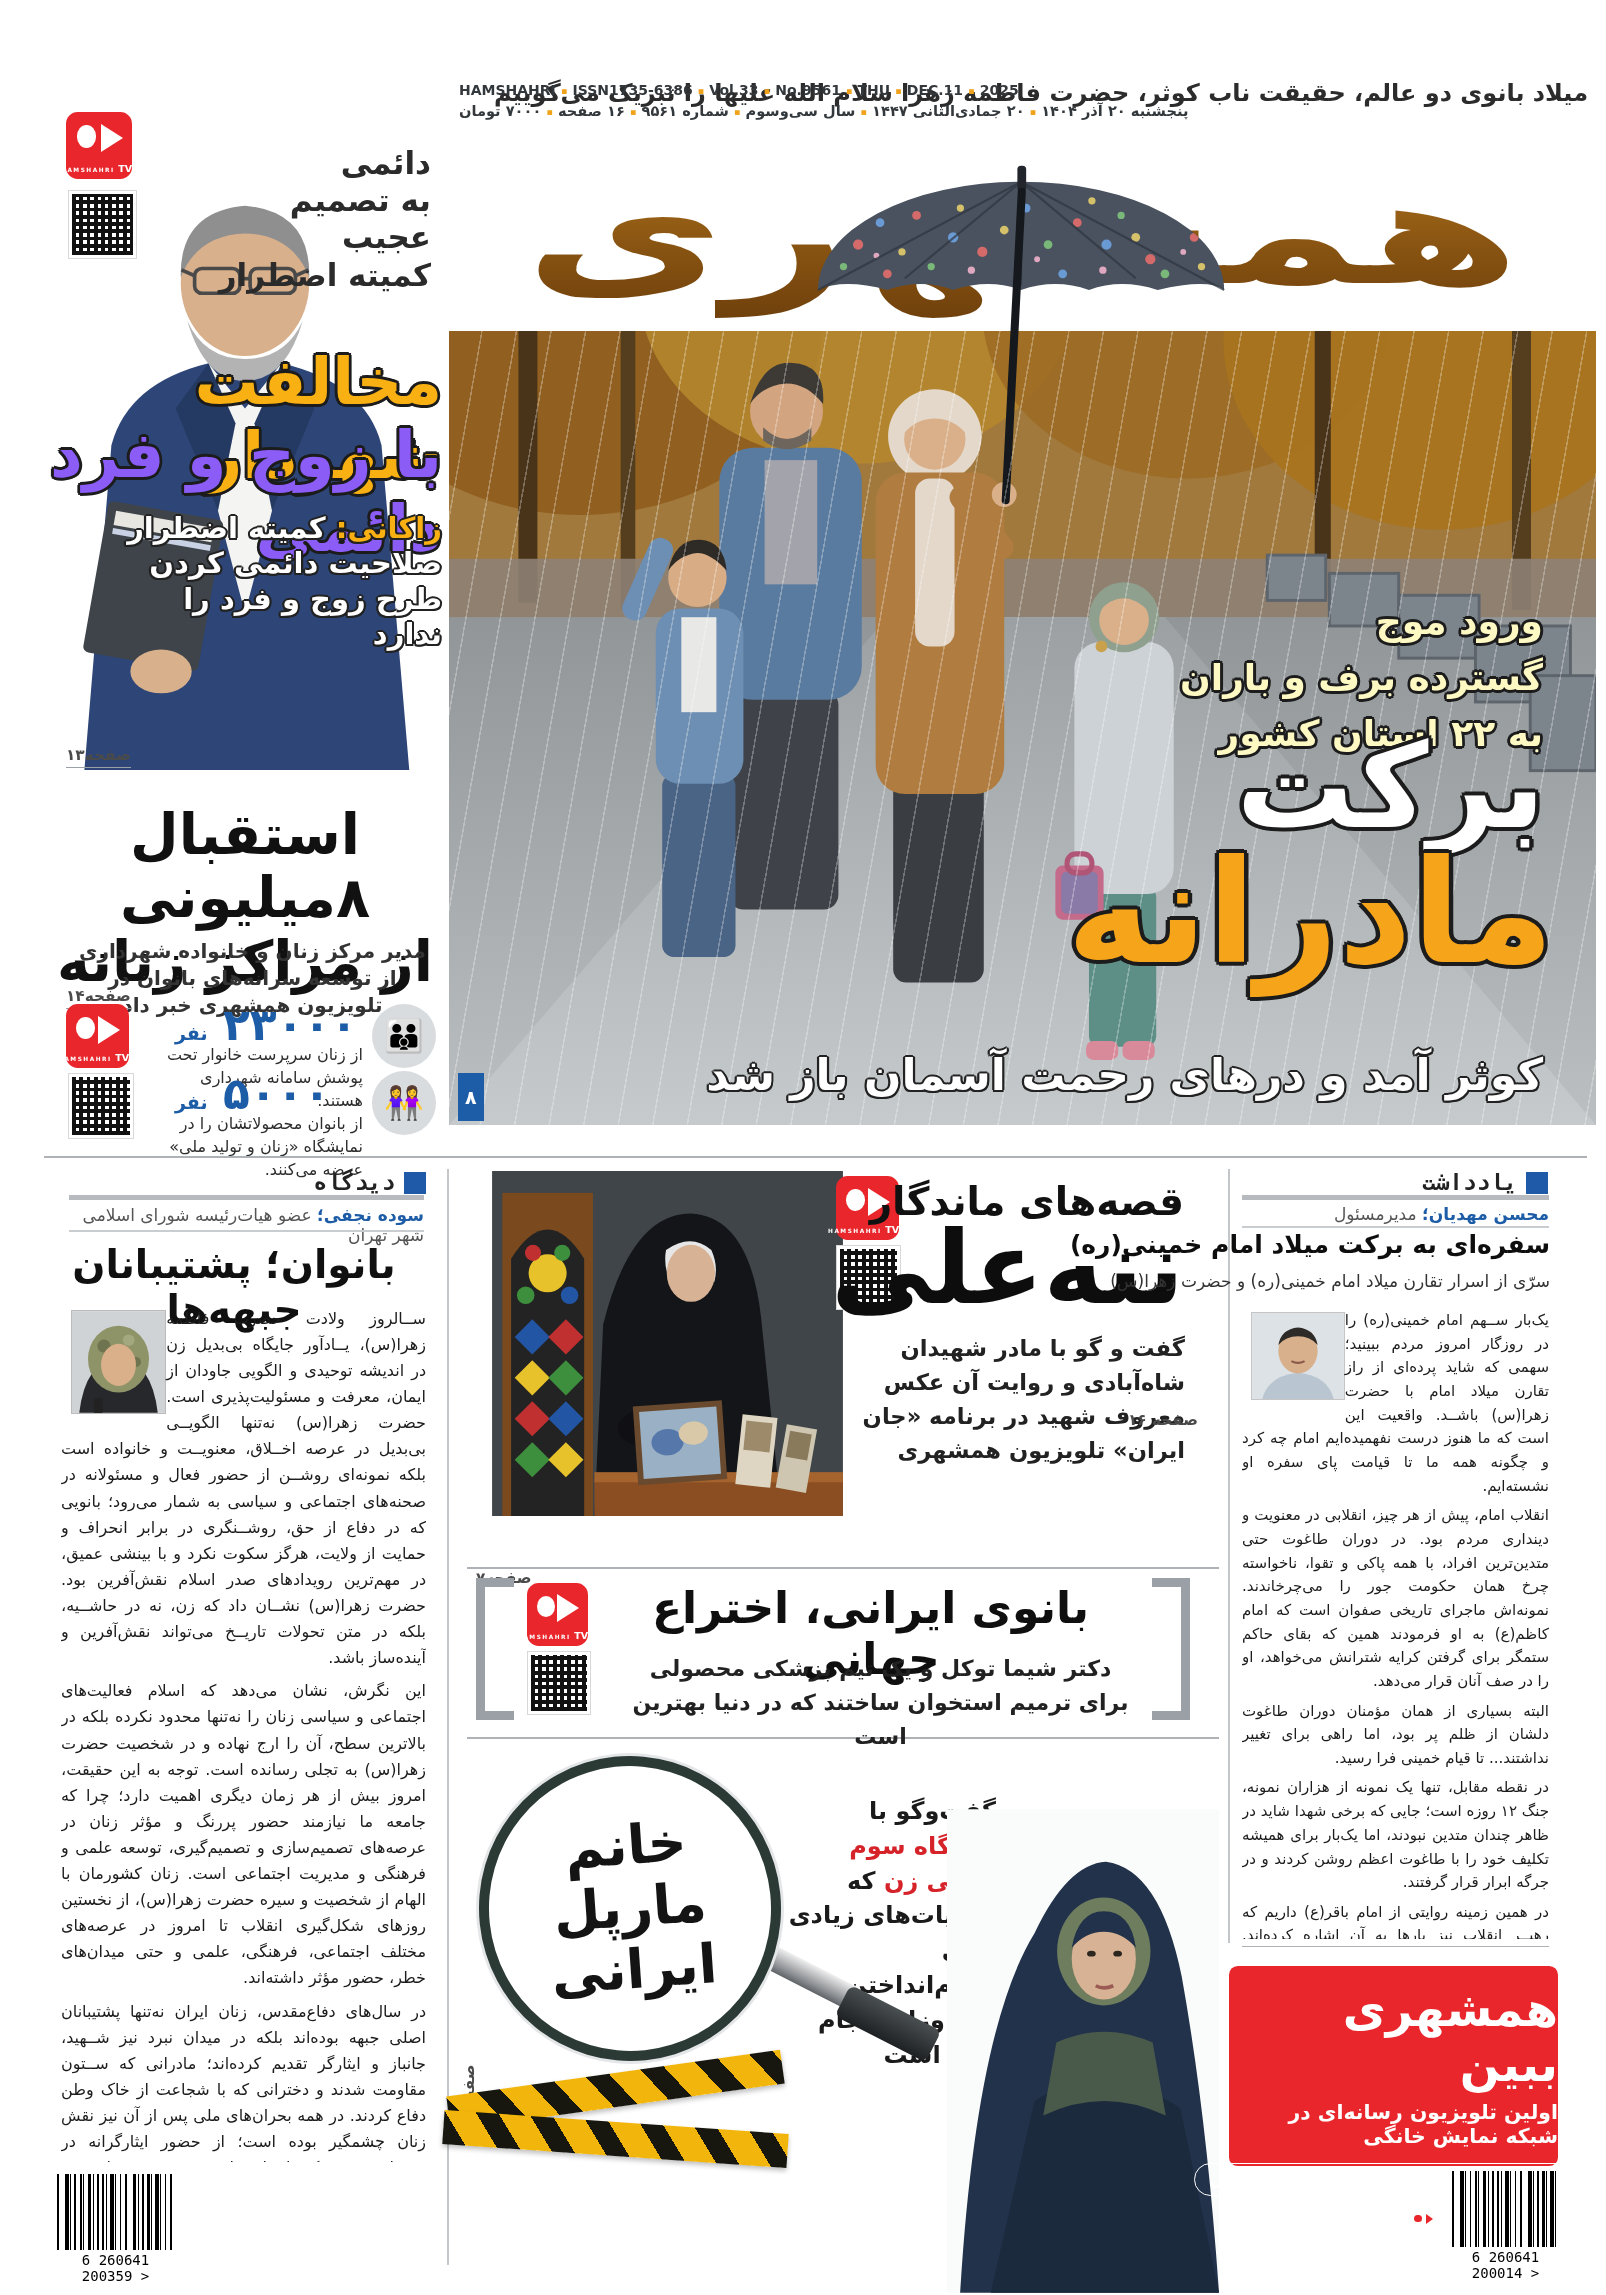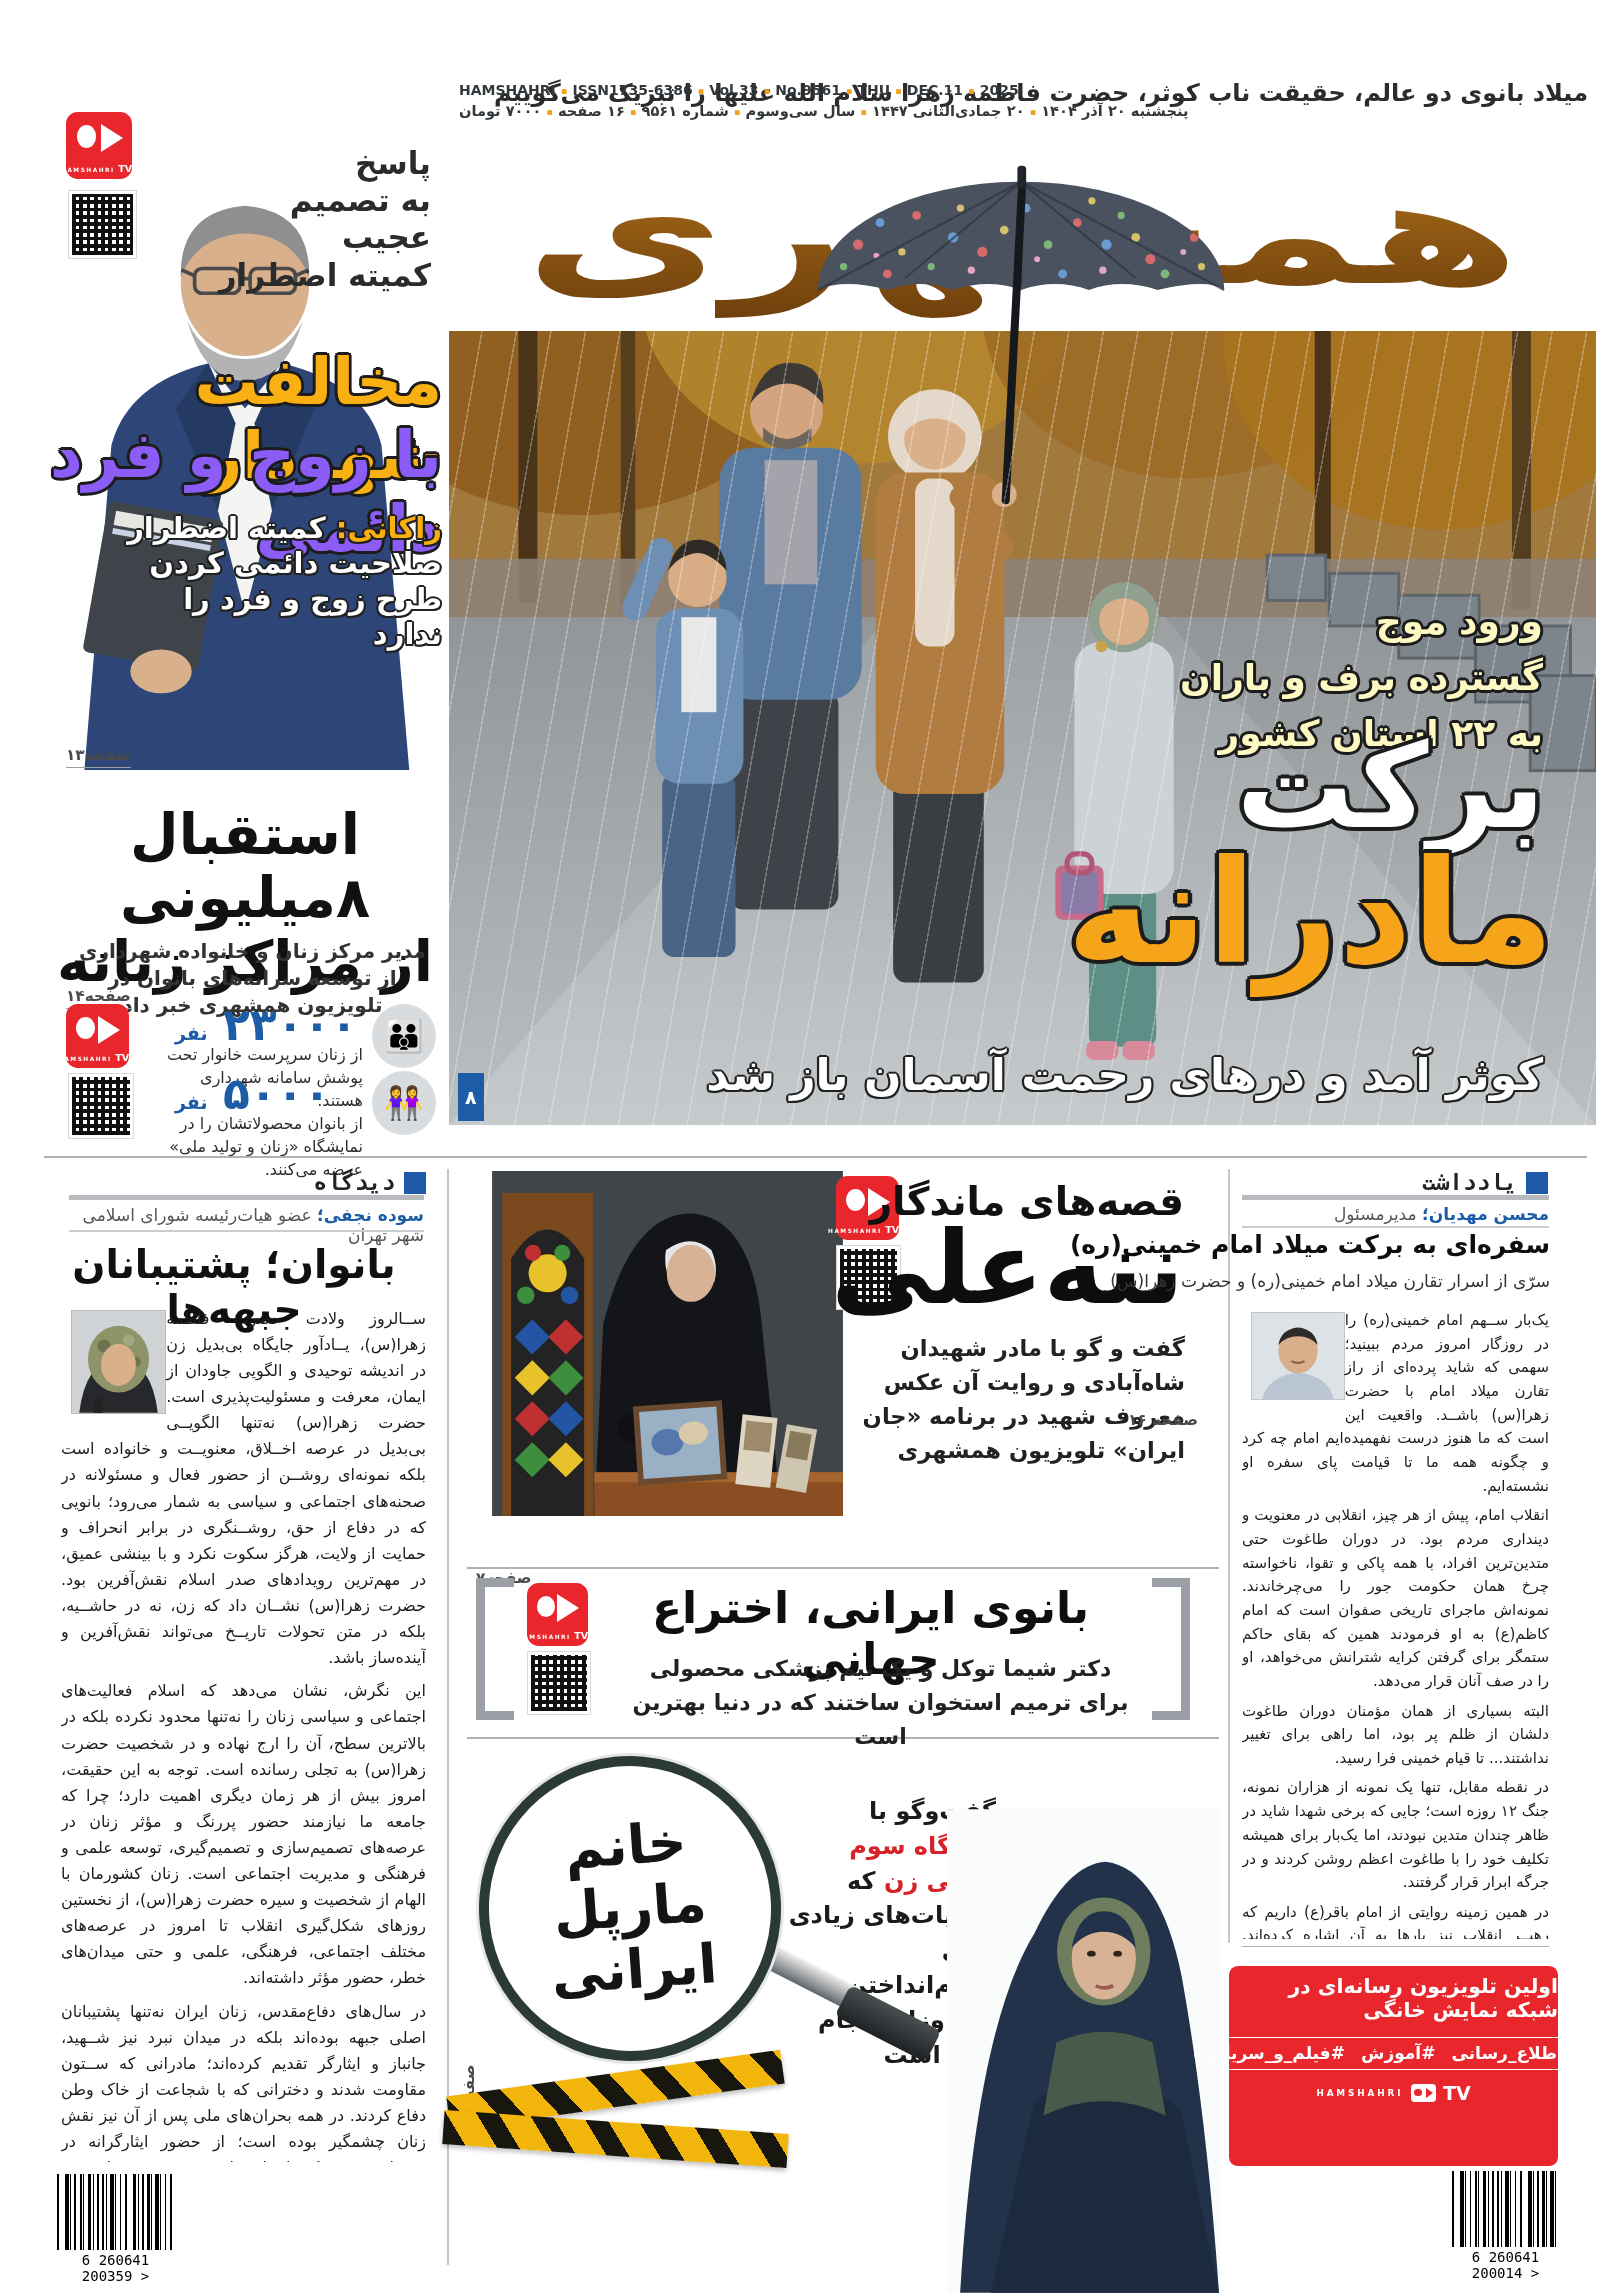--- a/index.html
+++ b/index.html
@@ -343,21 +343,21 @@
   </svg>
 </div>
 <div class="tvlogo" id="tv1" style="left:66px;top:112px;width:66px;height:67px;">
   <span class="dot"></span>
   <span class="tri"></span>
   <span class="cap"><span>HAMSHAHRI</span> <b>TV</b></span>
 </div>
 <div class="qr" style="left:69px;top:191px;width:61px;height:61px;"></div>
 <div id="mayor-kicker" class="abs rtl">
 
-<span style="display:block">پاسخ</span>
+<span style="display:block">دائمی</span>
     <span style="display:block">به تصمیم</span>
     <span style="display:block">عجیب</span>
     <span style="display:block">کمیته اضطرار</span>
   </div>
 <div id="mayor-head-yellow" class="abs o4 rtl">مخالفت شهردار</div>
 <div id="mayor-head-white" class="abs o4 rtl">با زوج و فرد دائمی</div>
 <div id="mayor-deck" class="abs o3 rtl">
   <span class="lead">زاکانی:</span><span> کمیته اضطرار صلاحیت دائمی کردن طرح زوج و فرد را ندارد</span>
 </div>
 <div id="pageref-13" class="abs pageref rtl">صفحه۱۳</div>
@@ -539,20 +539,21 @@
   <div>
       <p>یک‌بار ســهم امام خمینی(ره) را در روزگار امروز مردم ببینید؛ سهمی که شاید پرده‌ای از راز تقارن میلاد امام با حضرت زهرا(س) باشــد. واقعیت این است که ما هنوز درست نفهمیده‌ایم امام چه کرد و چگونه همه ما تا قیامت پای سفره او نشسته‌ایم.</p>
       <p>انقلاب امام، پیش از هر چیز، انقلابی در معنویت و دینداری مردم بود. در دوران طاغوت حتی متدین‌ترین افراد، با همه پاکی و تقوا، ناخواسته چرخ همان حکومت جور را می‌چرخاندند. نمونه‌اش ماجرای تاریخی صفوان است که امام کاظم(ع) به او فرمودند همین که بقای حاکم ستمگر برای گرفتن کرایه شترانش می‌خواهد، او را در صف آنان قرار می‌دهد.</p>
       <p>البته بسیاری از همان مؤمنان دوران طاغوت دلشان از ظلم پر بود، اما راهی برای تغییر نداشتند... تا قیام خمینی فرا رسید.</p>
       <p>در نقطه مقابل، تنها یک نمونه از هزاران نمونه، جنگ ۱۲ روزه است؛ جایی که برخی شهدا شاید در ظاهر چندان متدین نبودند، اما یک‌بار برای همیشه تکلیف خود را با طاغوت اعظم روشن کردند و در جرگه ابرار قرار گرفتند.</p>
       <p>در همین زمینه روایتی از امام باقر(ع) داریم که رهبــر انقلاب نیز بارها به آن اشاره کرده‌اند. مضمون روایت چنین است:</p>
     </div>
 </div>
 
 <div id="redbox" class="abs rtl">
+  <div class="t">همشهری ببین</div>
   <div class="s">اولین تلویزیون رسانه‌ای در شبکه نمایش خانگی</div>
   <div class="pill">
 
   <span>#اطلاع_رسانی</span>
       <span>#آموزش</span>
       <span>#فیلم_و_سریال</span>
     </div>
   <div class="brand">
     <span class="bn">HAMSHAHRI</span>
     <span class="ic"></span>

